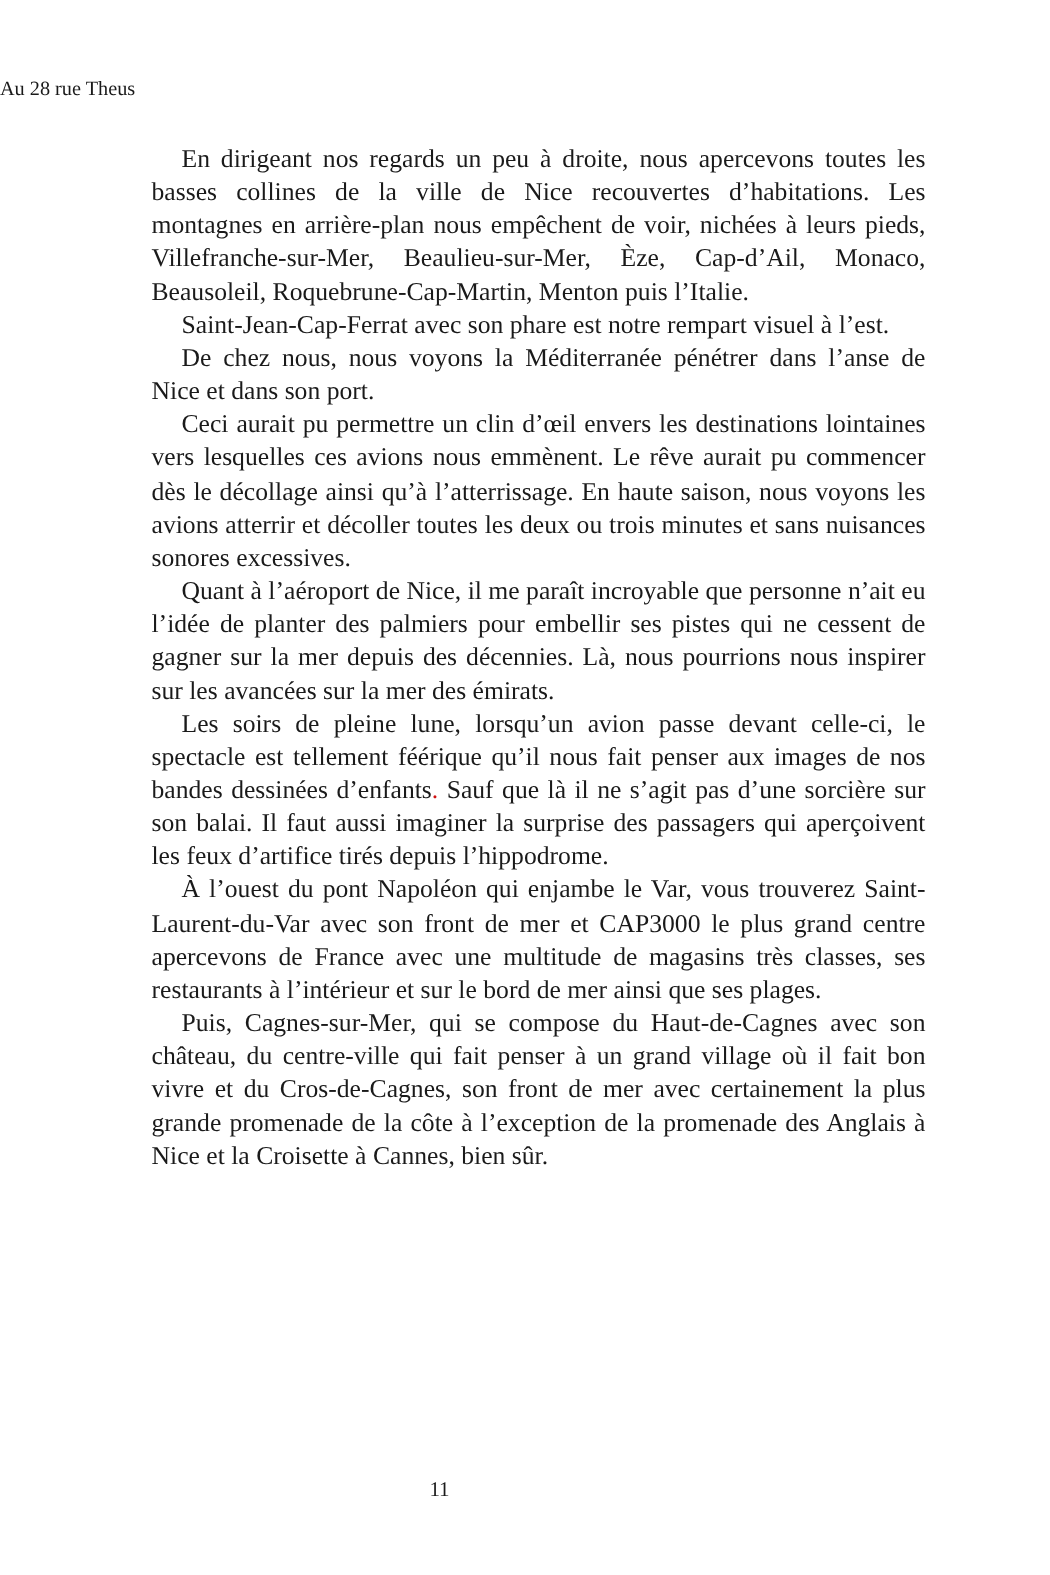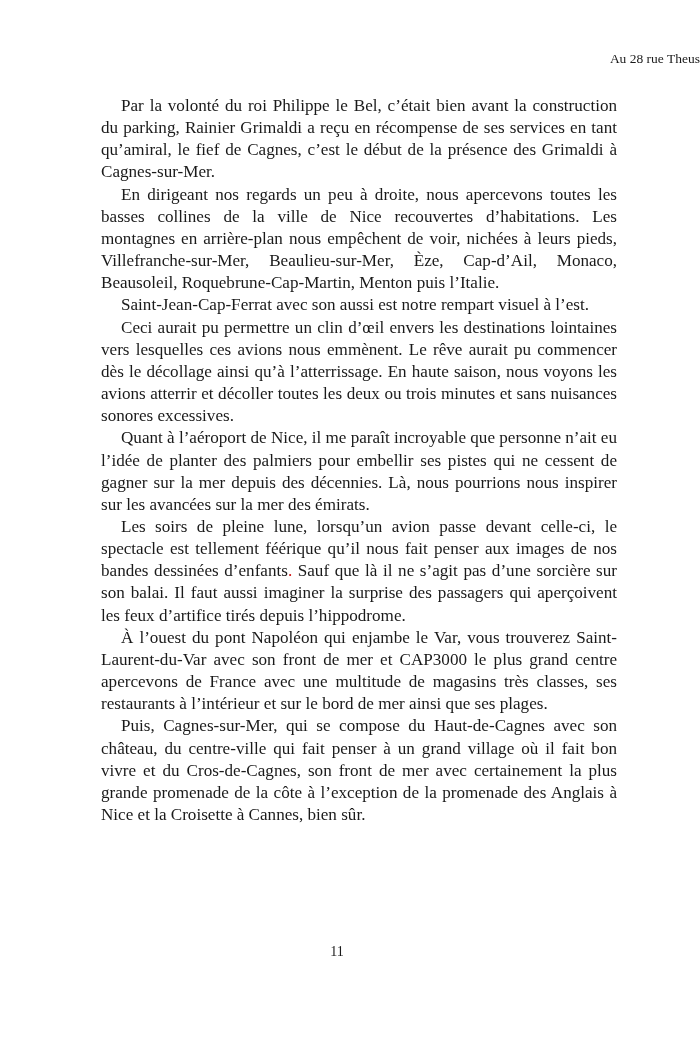--- a/index.html
+++ b/index.html
@@ -1,35 +1,35 @@
 <!DOCTYPE html>
 <html><head>
 <meta charset="utf-8">
 <style>
   html, body { margin:0; padding:0; background:#ffffff; }
   body { width:700px; height:1050px; position:relative; overflow:hidden;
          font-family:"DejaVu Serif","Liberation Serif",serif; color:#1a1a1a; }
-  .page-header { position:absolute; top:51px; left:0; width:700px; text-align:right;
+  .page-header { position:absolute; top:51px; left:0; width:700px; text-align:left;
          font-family:"Liberation Serif",serif; font-size:13.5px; }
   .body-text { position:absolute; top:95px; left:101px; width:516px;
          font-family:"Liberation Serif",serif; font-size:17.1px; line-height:22.15px; }
   .body-text p { margin:0; text-indent:20px; text-align:justify; }
   .red-dot { color:#d01010; }
-  .page-number { position:absolute; top:944px; left:0; width:586px; text-align:center;
-         font-family:"Liberation Serif",serif; font-size:14px;margin-left:44px; }
+  .page-number { position:absolute; top:986px; left:0; width:586px; text-align:center;
+         font-family:"Liberation Serif",serif; font-size:14px; }
 </style>
 </head>
 <body>
 
 <div class="page-header">Au 28 rue Theus</div>
 
 <div class="body-text">
-  <p>Par la volonté du roi Philippe le Bel, c’était bien avant la construction du parking, Rainier Grimaldi a reçu en récompense de ses services en tant qu’amiral, le fief de Cagnes, c’est le début de la présence des Grimaldi à Cagnes-sur-Mer.</p>
   <p>En dirigeant nos regards un peu à droite, nous apercevons toutes les basses collines de la ville de Nice recouvertes d’habitations. Les montagnes en arrière-plan nous empêchent de voir, nichées à leurs pieds, Villefranche-sur-Mer, Beaulieu-sur-Mer, Èze, Cap-d’Ail, Monaco, Beausoleil, Roquebrune-Cap-Martin, Menton puis l’Italie.</p>
-  <p>Saint-Jean-Cap-Ferrat avec son aussi est notre rempart visuel à l’est.</p>
+  <p>Saint-Jean-Cap-Ferrat avec son phare est notre rempart visuel à l’est.</p>
+  <p>De chez nous, nous voyons la Méditerranée pénétrer dans l’anse de Nice et dans son port.</p>
   <p>Ceci aurait pu permettre un clin d’œil envers les destinations lointaines vers lesquelles ces avions nous emmènent. Le rêve aurait pu commencer dès le décollage ainsi qu’à l’atterrissage. En haute saison, nous voyons les avions atterrir et décoller toutes les deux ou trois minutes et sans nuisances sonores excessives.</p>
   <p>Quant à l’aéroport de Nice, il me paraît incroyable que personne n’ait eu l’idée de planter des palmiers pour embellir ses pistes qui ne cessent de gagner sur la mer depuis des décennies. Là, nous pourrions nous inspirer sur les avancées sur la mer des émirats.</p>
   <p><span>Les soirs de pleine lune, lorsqu’un avion passe devant celle-ci, le spectacle est tellement féérique qu’il nous fait penser aux images de nos bandes dessinées d’enfants</span><span class="red-dot">.</span><span> Sauf que là il ne s’agit pas d’une sorcière sur son balai. Il faut aussi imaginer la surprise des passagers qui aperçoivent les feux d’artifice tirés depuis l’hippodrome.</span></p>
   <p>À l’ouest du pont Napoléon qui enjambe le Var, vous trouverez Saint-Laurent-du-Var avec son front de mer et CAP3000 le plus grand centre apercevons de France avec une multitude de magasins très classes, ses restaurants à l’intérieur et sur le bord de mer ainsi que ses plages.</p>
   <p>Puis, Cagnes-sur-Mer, qui se compose du Haut-de-Cagnes avec son château, du centre-ville qui fait penser à un grand village où il fait bon vivre et du Cros-de-Cagnes, son front de mer avec certainement la plus grande promenade de la côte à l’exception de la promenade des Anglais à Nice et la Croisette à Cannes, bien sûr.</p>
 </div>
 
 <div class="page-number">11</div>
 
 </body></html>

